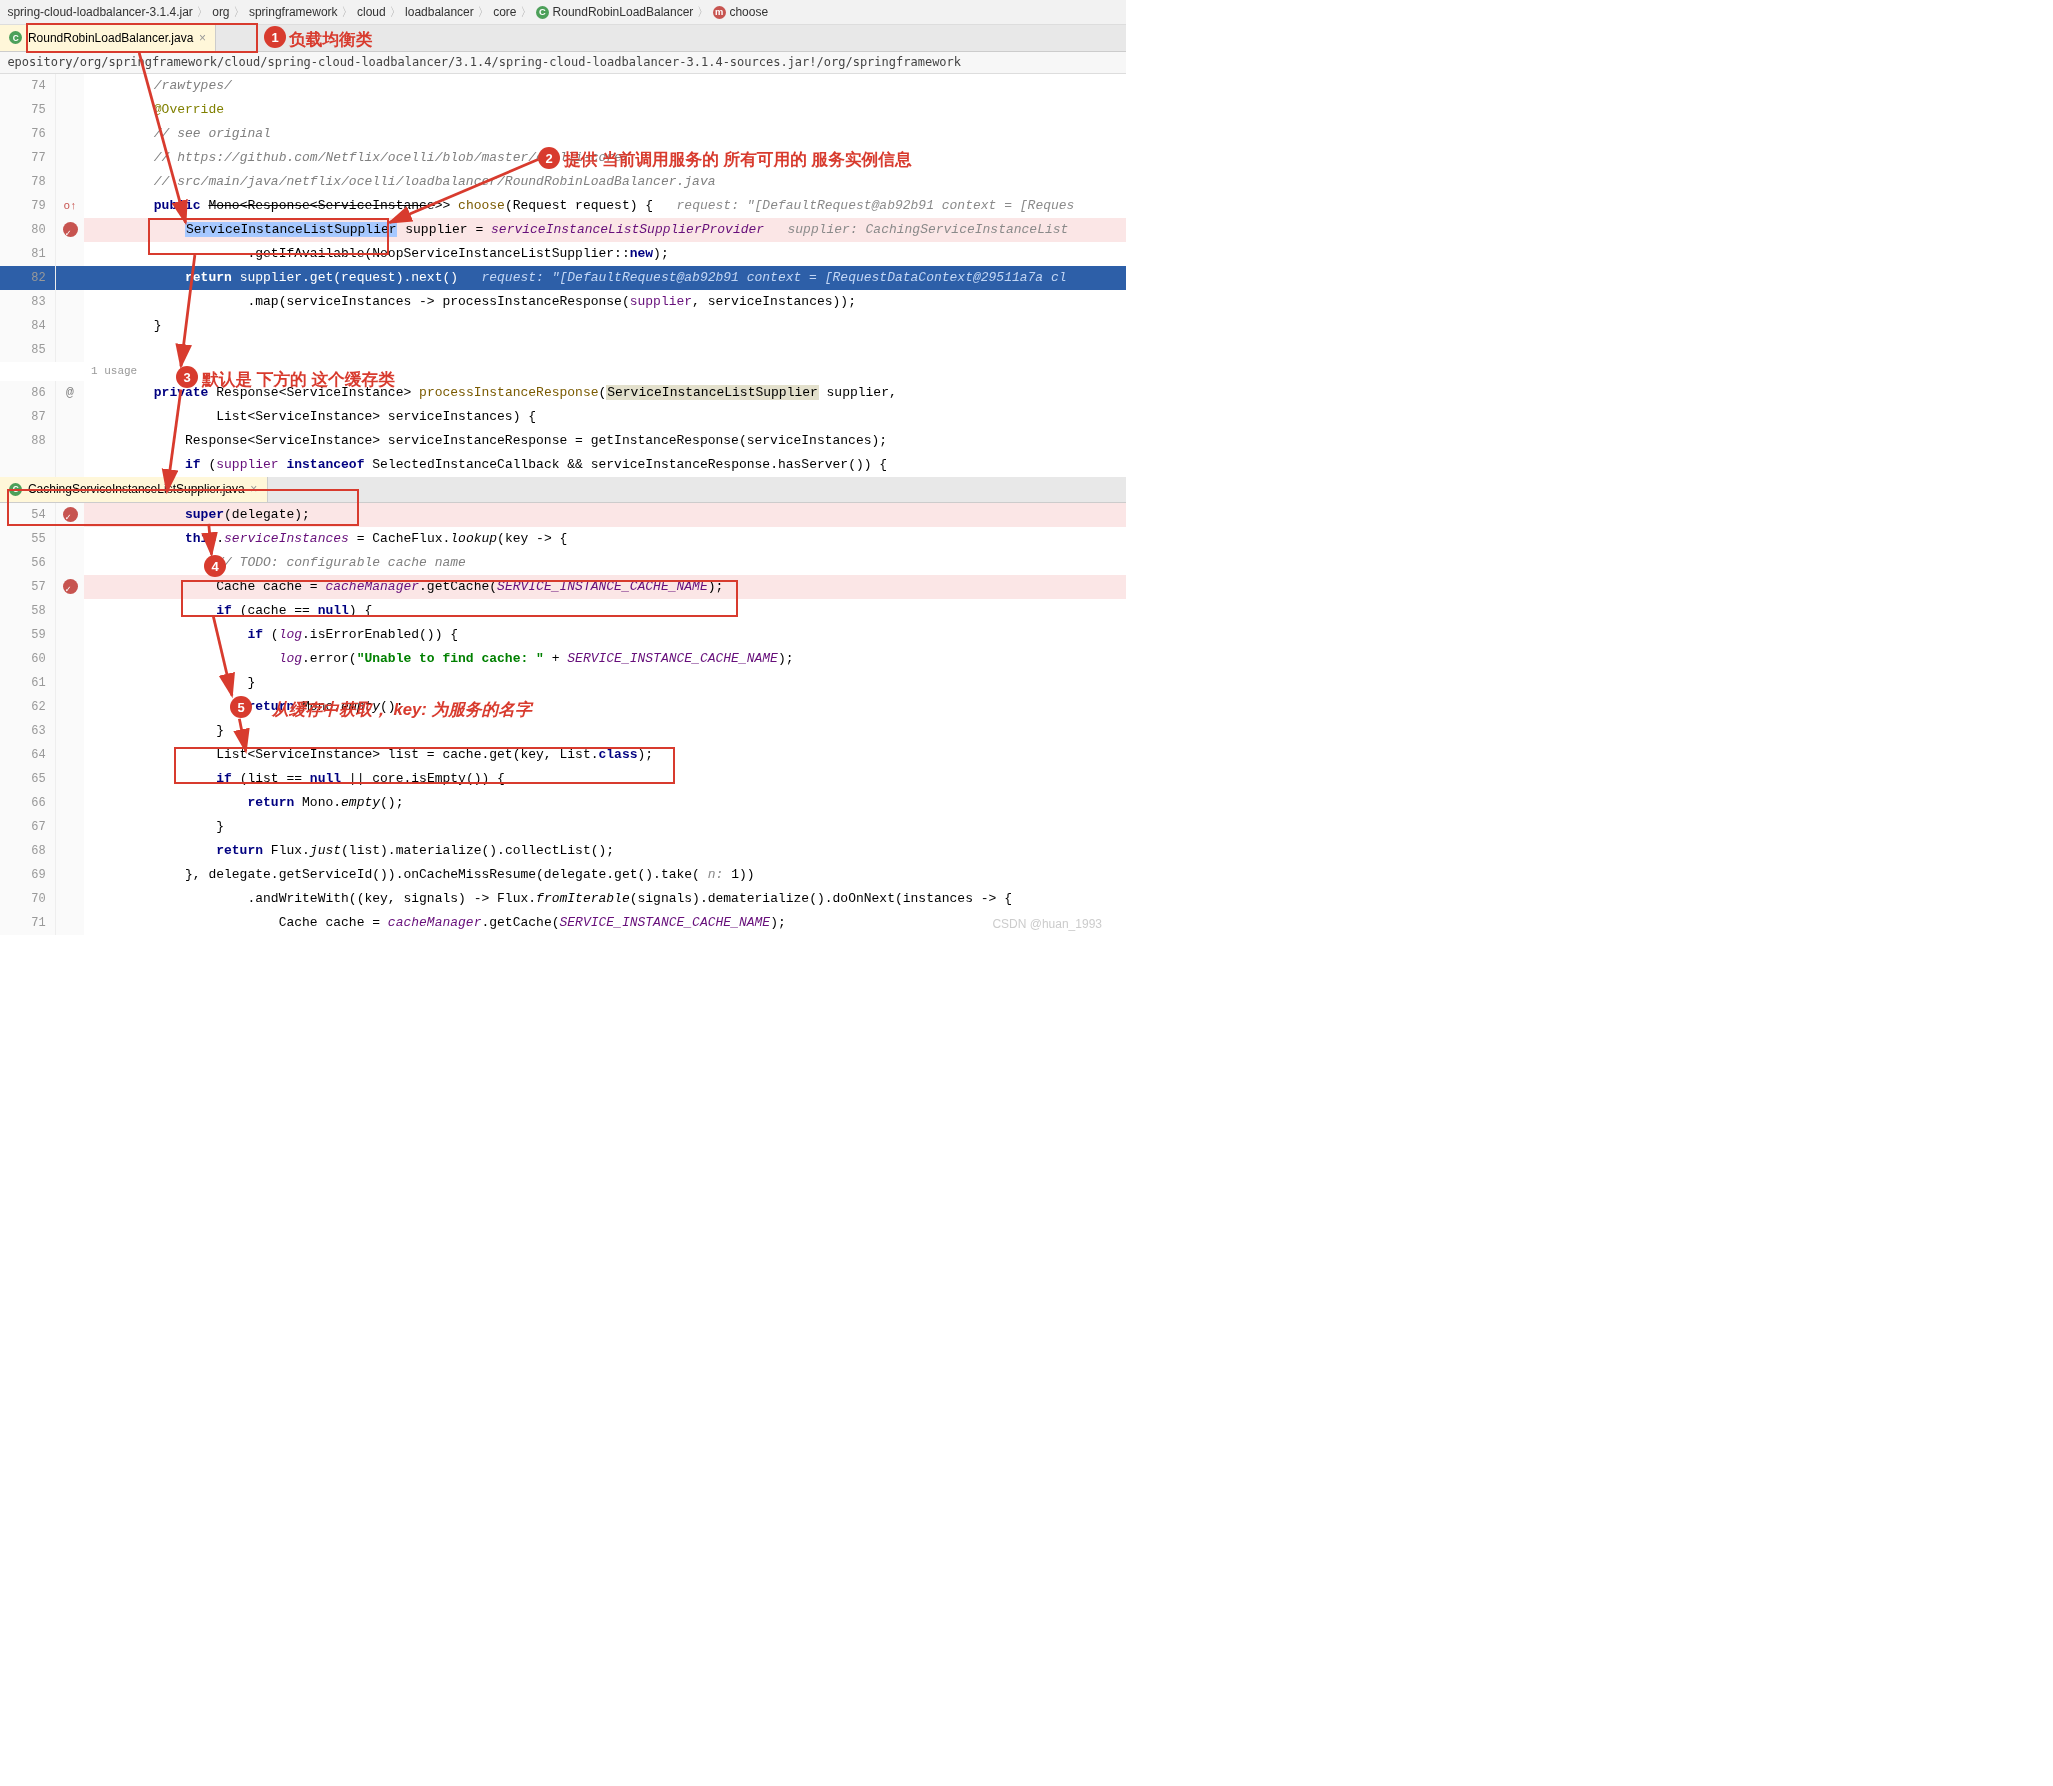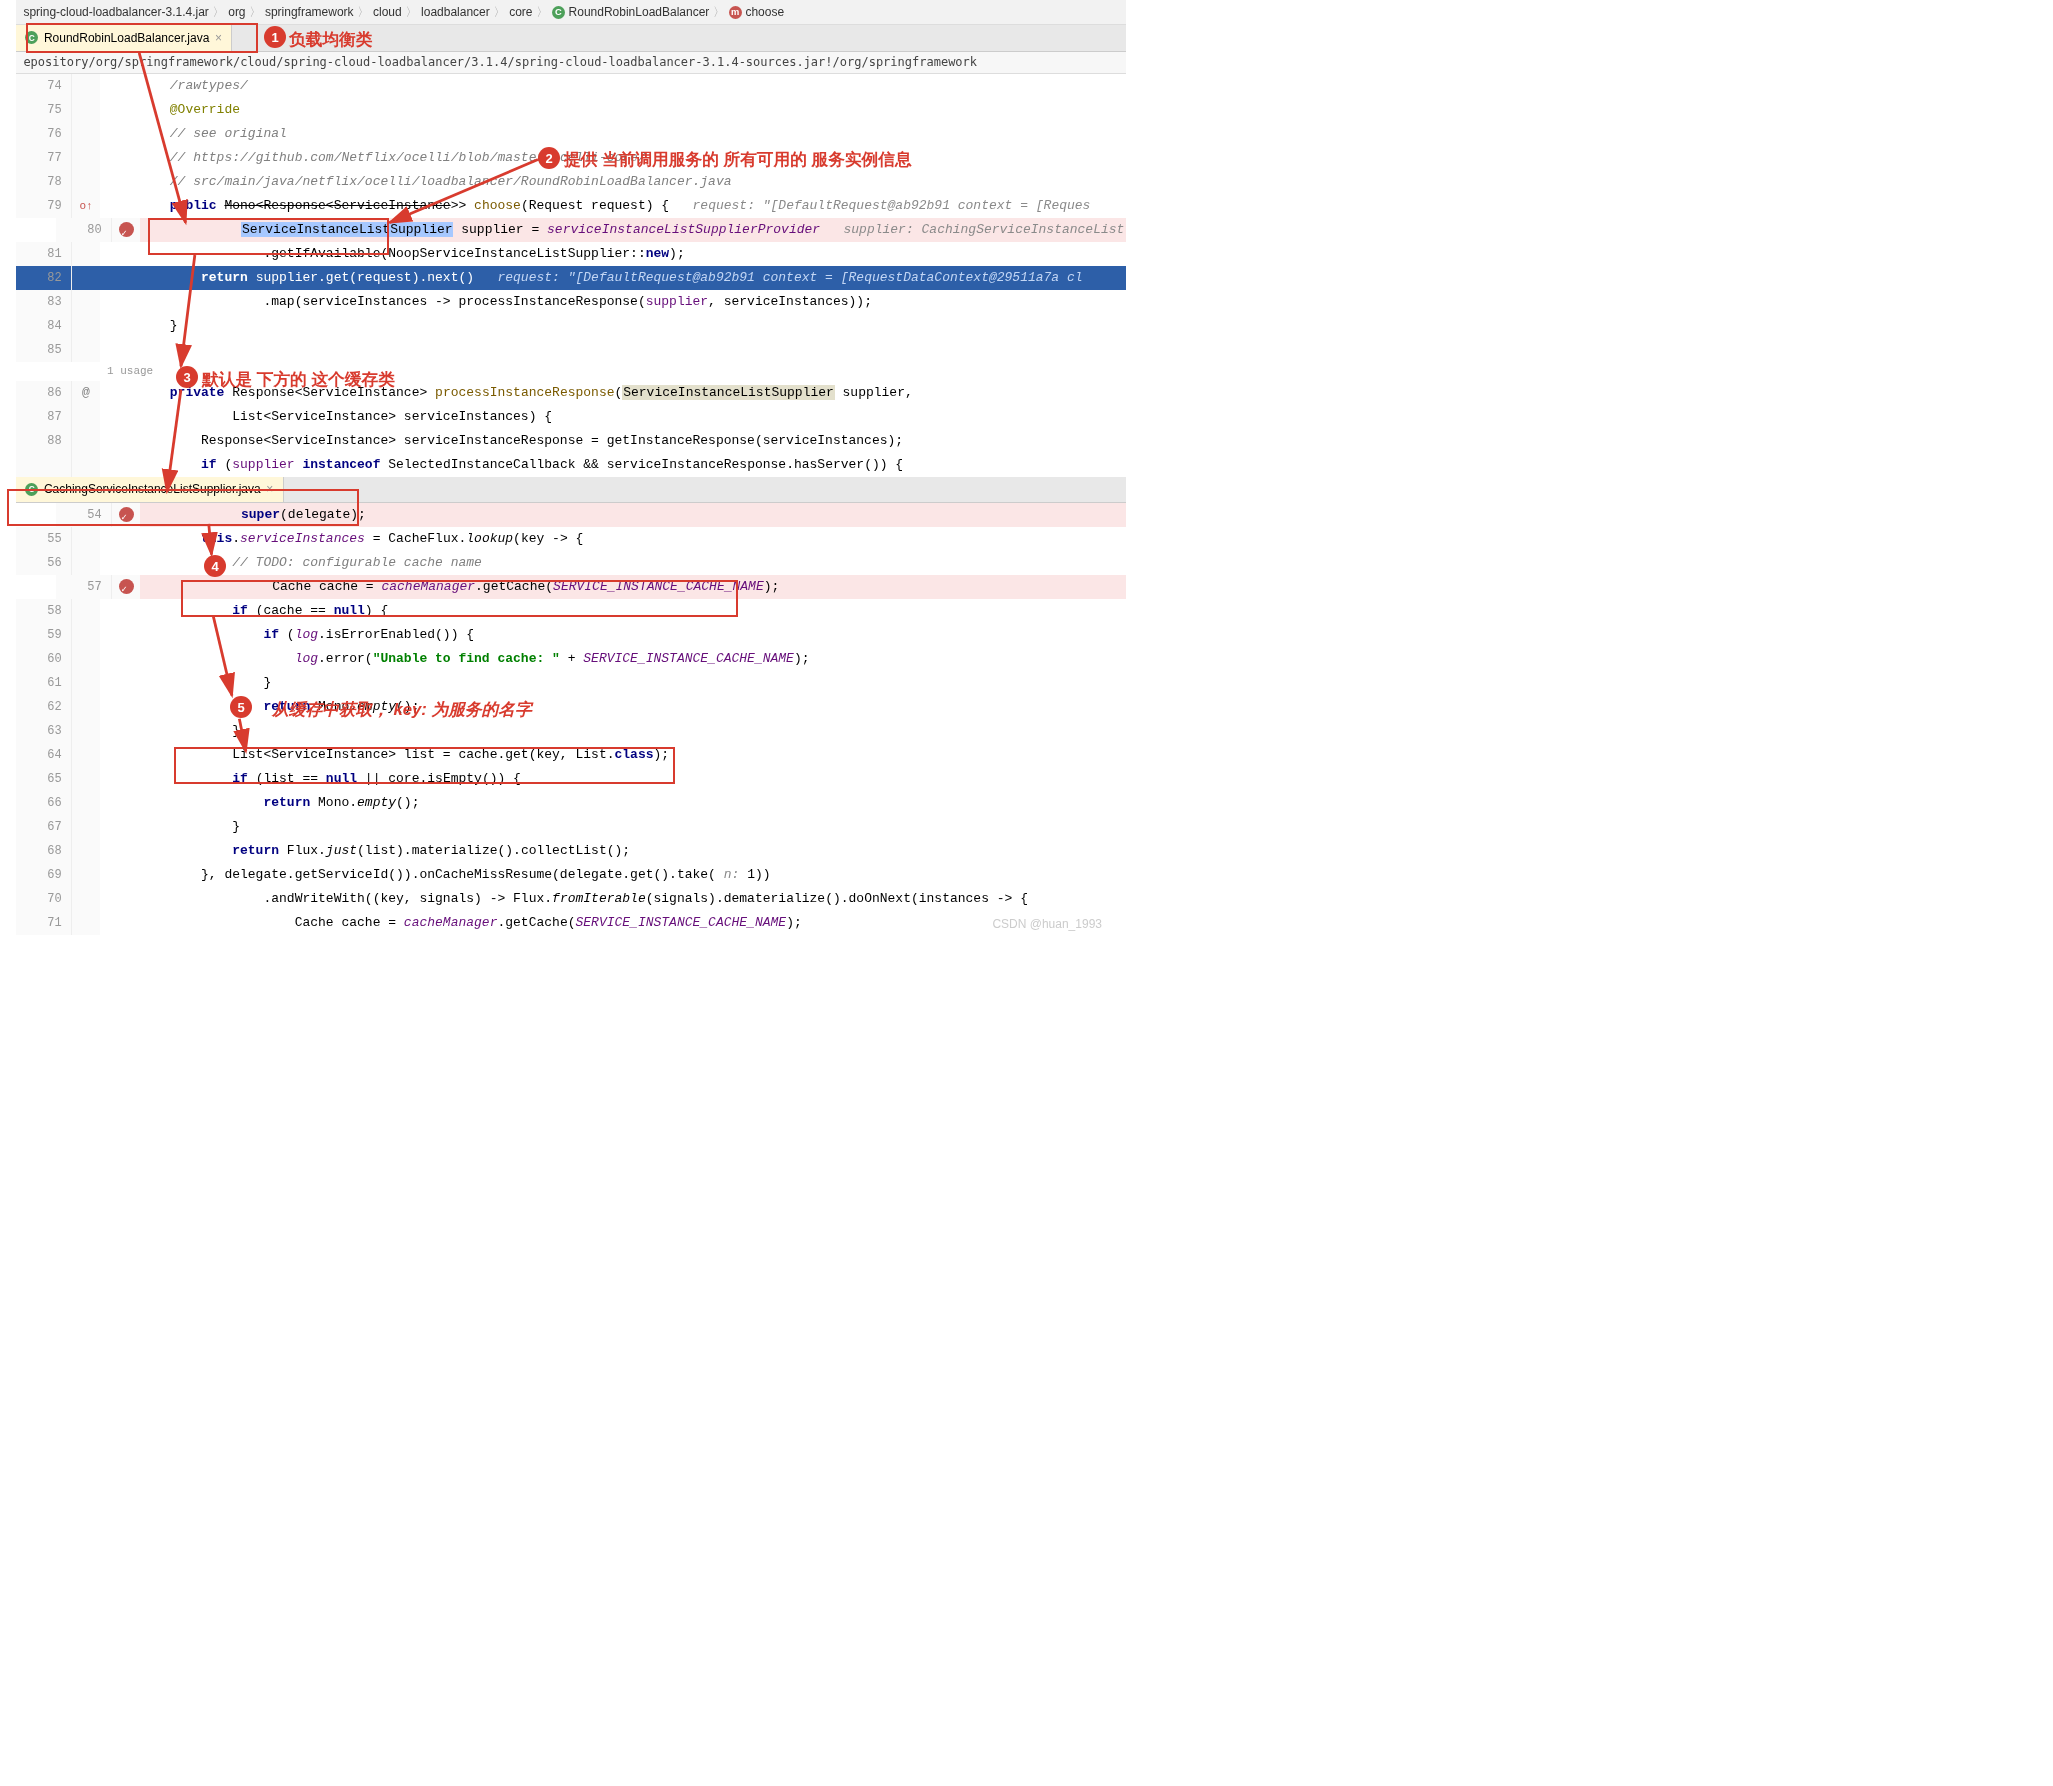--- a/index.html
+++ b/index.html
@@ -94,32 +94,32 @@
   .cm { color: #808080; font-style: italic; }
   .str { color: #008000; font-weight: bold; }
   .fn { color: #7a5a00; }
   .ital { font-style: italic; }
   .pur { color: #660e7a; font-style: italic; }
   .purN { color: #660e7a; }
   .inlay { color: #8a8a8a; font-style: italic; }
   .hl-line { background: #bef264; color: #fff; border-radius: 6px; }
   .hl-line .code, .hl-line .gutter, .hl-line .marks { background: #2d5fa8; }
   .hl-line .inlay { color:#c2d6f5; }
-  .hl-bp { background: #fbe6e6; margin-left: 40px; }
+  .hl-bp { background: #fbe6e6; }
   .hl-usage { background: #e3e0cc; padding: 0 0.9px; }
   .sel { background: #a6c8ff; padding:0 0.9px;}
   .usages { color:#999; font-size:11px; padding-left: 91px; height:18.6px; line-height:18.6px;}
   .bp {
     width:15px;height:15px;border-radius:50%;
     background:#c75450;display:inline-block;
     position:relative;
   }
   .bp::after{content:"✓";color:#fff;font-size:9.3px;position:absolute;left:2.8px;top:-0.9px;}
   .gutter-ico { color:#c75450; font-size:11px;}
-  .wrap { position:relative; padding-left: 16px; }
+  .wrap { position:relative; padding-left: 0; }
   
   .anno {
     position:absolute;
     border: 2.8px solid #d83b2e;
     pointer-events:none;
     z-index:5;
   }
   .anno-circle {
     position:absolute;
     width:22px;height:22px;border-radius:50%;

